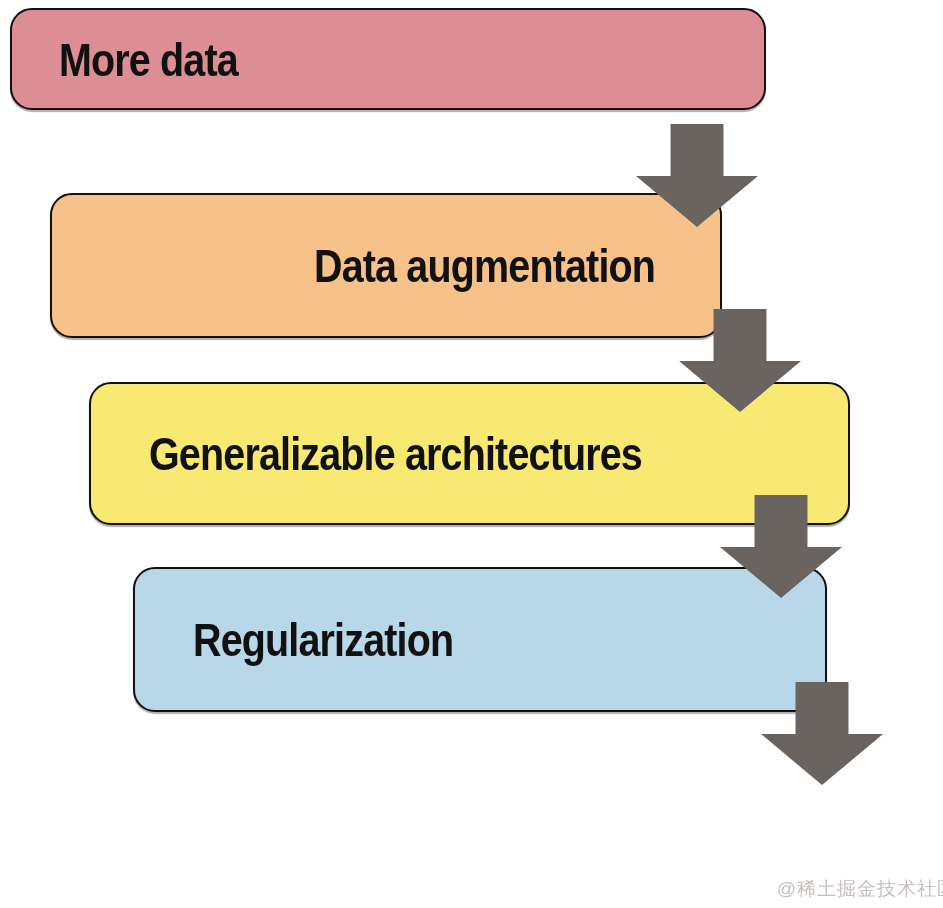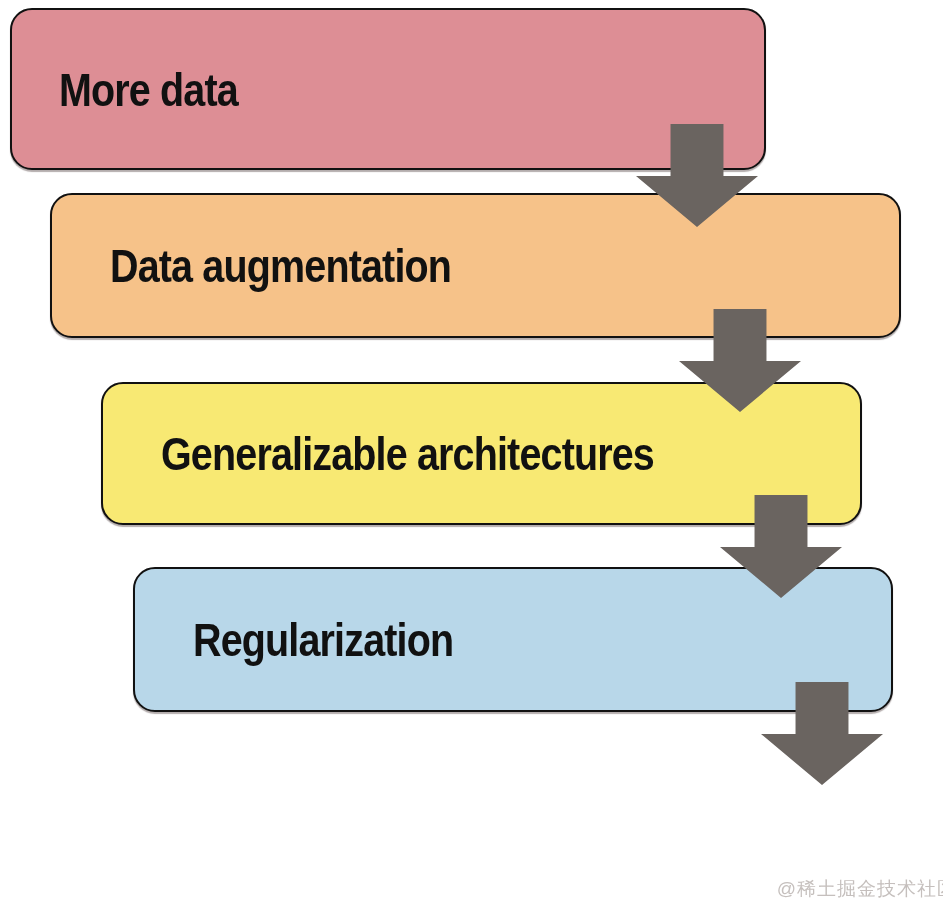--- a/index.html
+++ b/index.html
@@ -36,24 +36,24 @@
     transform-origin: left center;
   }
   .down-arrow {
     position: absolute;
     width: 122px;
     height: 103px;
     clip-path: polygon(28.3% 0, 71.7% 0, 71.7% 50.5%, 100% 50.5%, 50% 100%, 0 50.5%, 28.3% 50.5%);
     z-index: 2;
   }
   
-  #box-0 { left: 10px;  top: 8px;   width: 756px; height: 162px; padding-left: 47px; }
-  #box-1 { left: 50px;  top: 193px; width: 851px; height: 145px; }
-  #box-2 { left: 101px;  top: 382px; width: 761px; height: 143px; }
-  #box-3 { left: 133px; top: 567px; width: 760px; height: 145px; }
+  #box-0 { left: 10px;  top: 8px;   width: 756px; height: 102px; padding-left: 47px; }
+  #box-1 { left: 50px;  top: 193px; width: 672px; height: 145px; justify-content: flex-end; }
+  #box-2 { left: 89px;  top: 382px; width: 761px; height: 143px; }
+  #box-3 { left: 133px; top: 567px; width: 694px; height: 145px; }
   #box-4 { left: 172px; top: 753px; width: 756px; height: 145px; }
   #arrow-0 { left: 636px; top: 124px; }
   #arrow-1 { left: 679px; top: 309px; }
   #arrow-2 { left: 720px; top: 495px; }
   #arrow-3 { left: 761px; top: 682px; }
   .watermark {
     position: absolute;
     right: -14px;
     bottom: 6px;
     font-size: 19px;

